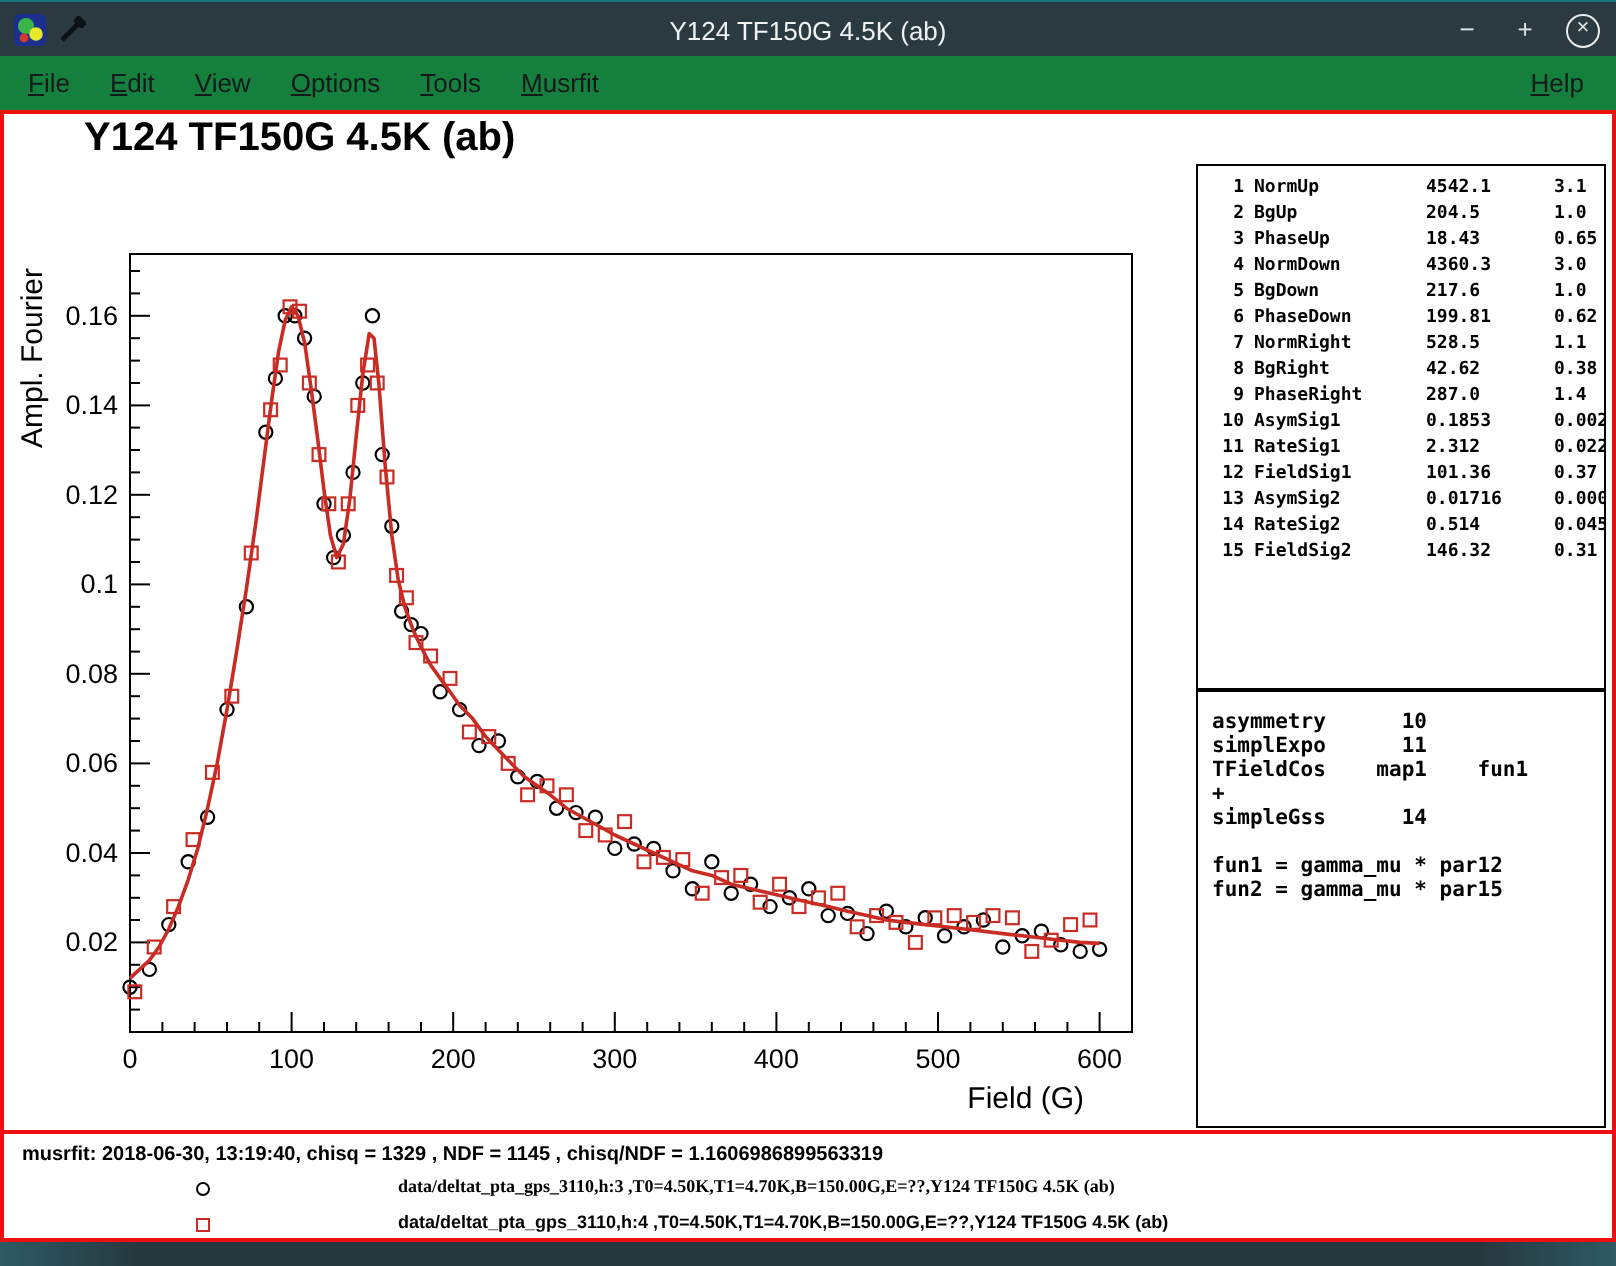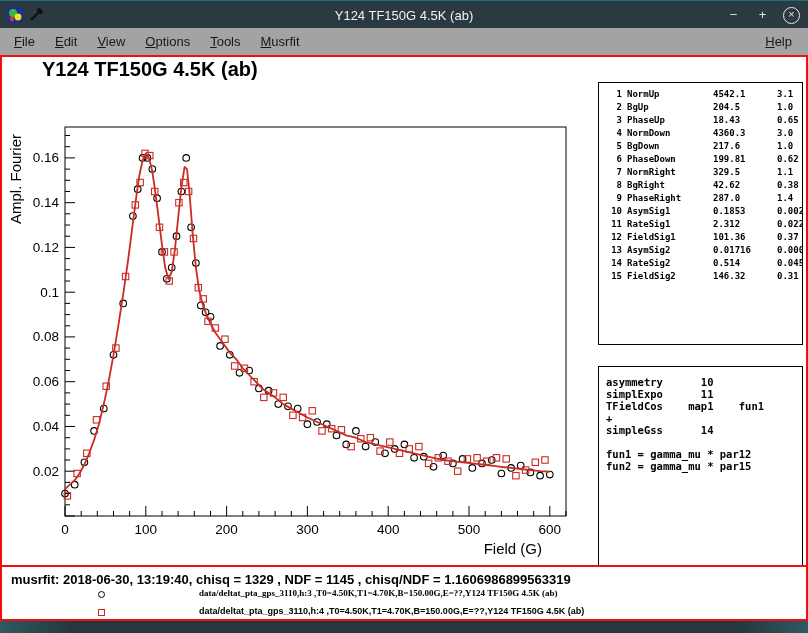--- a/index.html
+++ b/index.html
@@ -8,45 +8,45 @@
   
   .titlebar{position:absolute;top:0;left:0;right:0;height:28px;background:#2b3a41;
             border-top:1px solid #17707e;display:flex;align-items:center;}
   .tb-left{display:flex;align-items:center;gap:6px;padding-left:7px;}
   .tb-title{position:absolute;left:0;right:0;text-align:center;color:#eef2f3;font-size:13px;pointer-events:none;}
   .tb-controls{position:absolute;right:8px;top:0;height:28px;display:flex;align-items:center;gap:12px;}
   .tb-btn{width:17px;height:17px;line-height:16px;text-align:center;color:#dfe5e6;font-size:13px;cursor:pointer;}
   .tb-btn.close{border:1.5px solid #e8eced;border-radius:50%;box-sizing:border-box;line-height:13px;font-size:11px;}
   .app-icon-svg,.tool-icon-svg{display:block;}
   
-  .menubar{position:absolute;top:28px;left:0;right:0;height:27px;background:#a3a3a3;
+  .menubar{position:absolute;top:28px;left:0;right:0;height:27px;background:#15803d;
            border-bottom:1px solid #b9bcbe;display:flex;align-items:center;font-size:13px;color:#14191c;}
   .menu-left{display:flex;padding-left:4px;}
   .menu-right{margin-left:auto;display:flex;padding-right:6px;}
   .menu-item{padding:4px 10px;cursor:pointer;}
   .menu-item u{text-decoration:underline;}
   
   .canvas{position:absolute;top:55px;left:0;width:808px;height:566px;background:#fff;
           border:2px solid #ee1010;box-sizing:border-box;}
   .pad-title{position:absolute;left:40px;top:1px;font-size:20px;font-weight:bold;color:#000;}
   #chart-svg{position:absolute;left:0;top:0;}
   svg text{font-family:"Liberation Sans",sans-serif;fill:#000;}
   
   .statbox{position:absolute;left:596px;top:25px;width:205px;height:263px;border:1px solid #000;
            box-sizing:border-box;background:#fff;padding:5px 0 0 6px;overflow:hidden;}
   .param-row{display:grid;grid-template-columns:22px 86px 64px auto;
              font-family:"DejaVu Sans Mono",monospace;font-size:9px;font-weight:bold;line-height:13px;color:#000;}
   .param-row .pnum{text-align:right;padding-right:5px;}
   .theorybox{position:absolute;left:596px;top:288px;width:205px;height:219px;border:1px solid #000;
-             box-sizing:border-box;background:#fff;padding:9px 0 0 7px;overflow:hidden;margin-top:21px;}
+             box-sizing:border-box;background:#fff;padding:9px 0 0 7px;overflow:hidden;}
   .theory-line{font-family:"DejaVu Sans Mono",monospace;font-size:10.5px;font-weight:bold;
                line-height:12px;white-space:pre;color:#000;}
   
   .infopad{position:absolute;left:0;right:0;bottom:0;height:52px;border-top:2px solid #ee1010;background:#fff;}
-  .fit-info{position:absolute;left:9px;top:5px;font-size:13px;font-weight:bold;color:#000;}
+  .fit-info{position:absolute;left:9px;top:5px;font-size:10px;font-weight:bold;color:#000;}
   .legend-row{position:absolute;left:0;right:0;height:18px;}
   .legend-marker{position:absolute;left:96px;top:4px;width:7px;height:7px;box-sizing:border-box;background:#fff;}
   .legend-marker.circle{border:1.2px solid #000;border-radius:50%;}
   .legend-marker.square{border:1.2px solid #c92c24;}
   .legend-label{position:absolute;left:197px;top:1px;font-size:9px;font-weight:bold;color:#000;white-space:nowrap;}
   
   .bottombar{position:absolute;left:0;bottom:0;width:808px;height:12px;
              background:linear-gradient(90deg,#2e5a63 0px,#26383e 70px,#26383e 740px,#2e5a63 808px);}
 </style>
 </head>
@@ -333,21 +333,21 @@
         </div>
         <div class="param-row">
           <span class="pnum">6</span>
           <span class="pname">PhaseDown</span>
           <span class="pval">199.81</span>
           <span class="perr">0.62</span>
         </div>
         <div class="param-row">
           <span class="pnum">7</span>
           <span class="pname">NormRight</span>
-          <span class="pval">329.5</span>
+          <span class="pval">528.5</span>
           <span class="perr">1.1</span>
         </div>
         <div class="param-row">
           <span class="pnum">8</span>
           <span class="pname">BgRight</span>
           <span class="pval">42.62</span>
           <span class="perr">0.38</span>
         </div>
         <div class="param-row">
           <span class="pnum">9</span>

